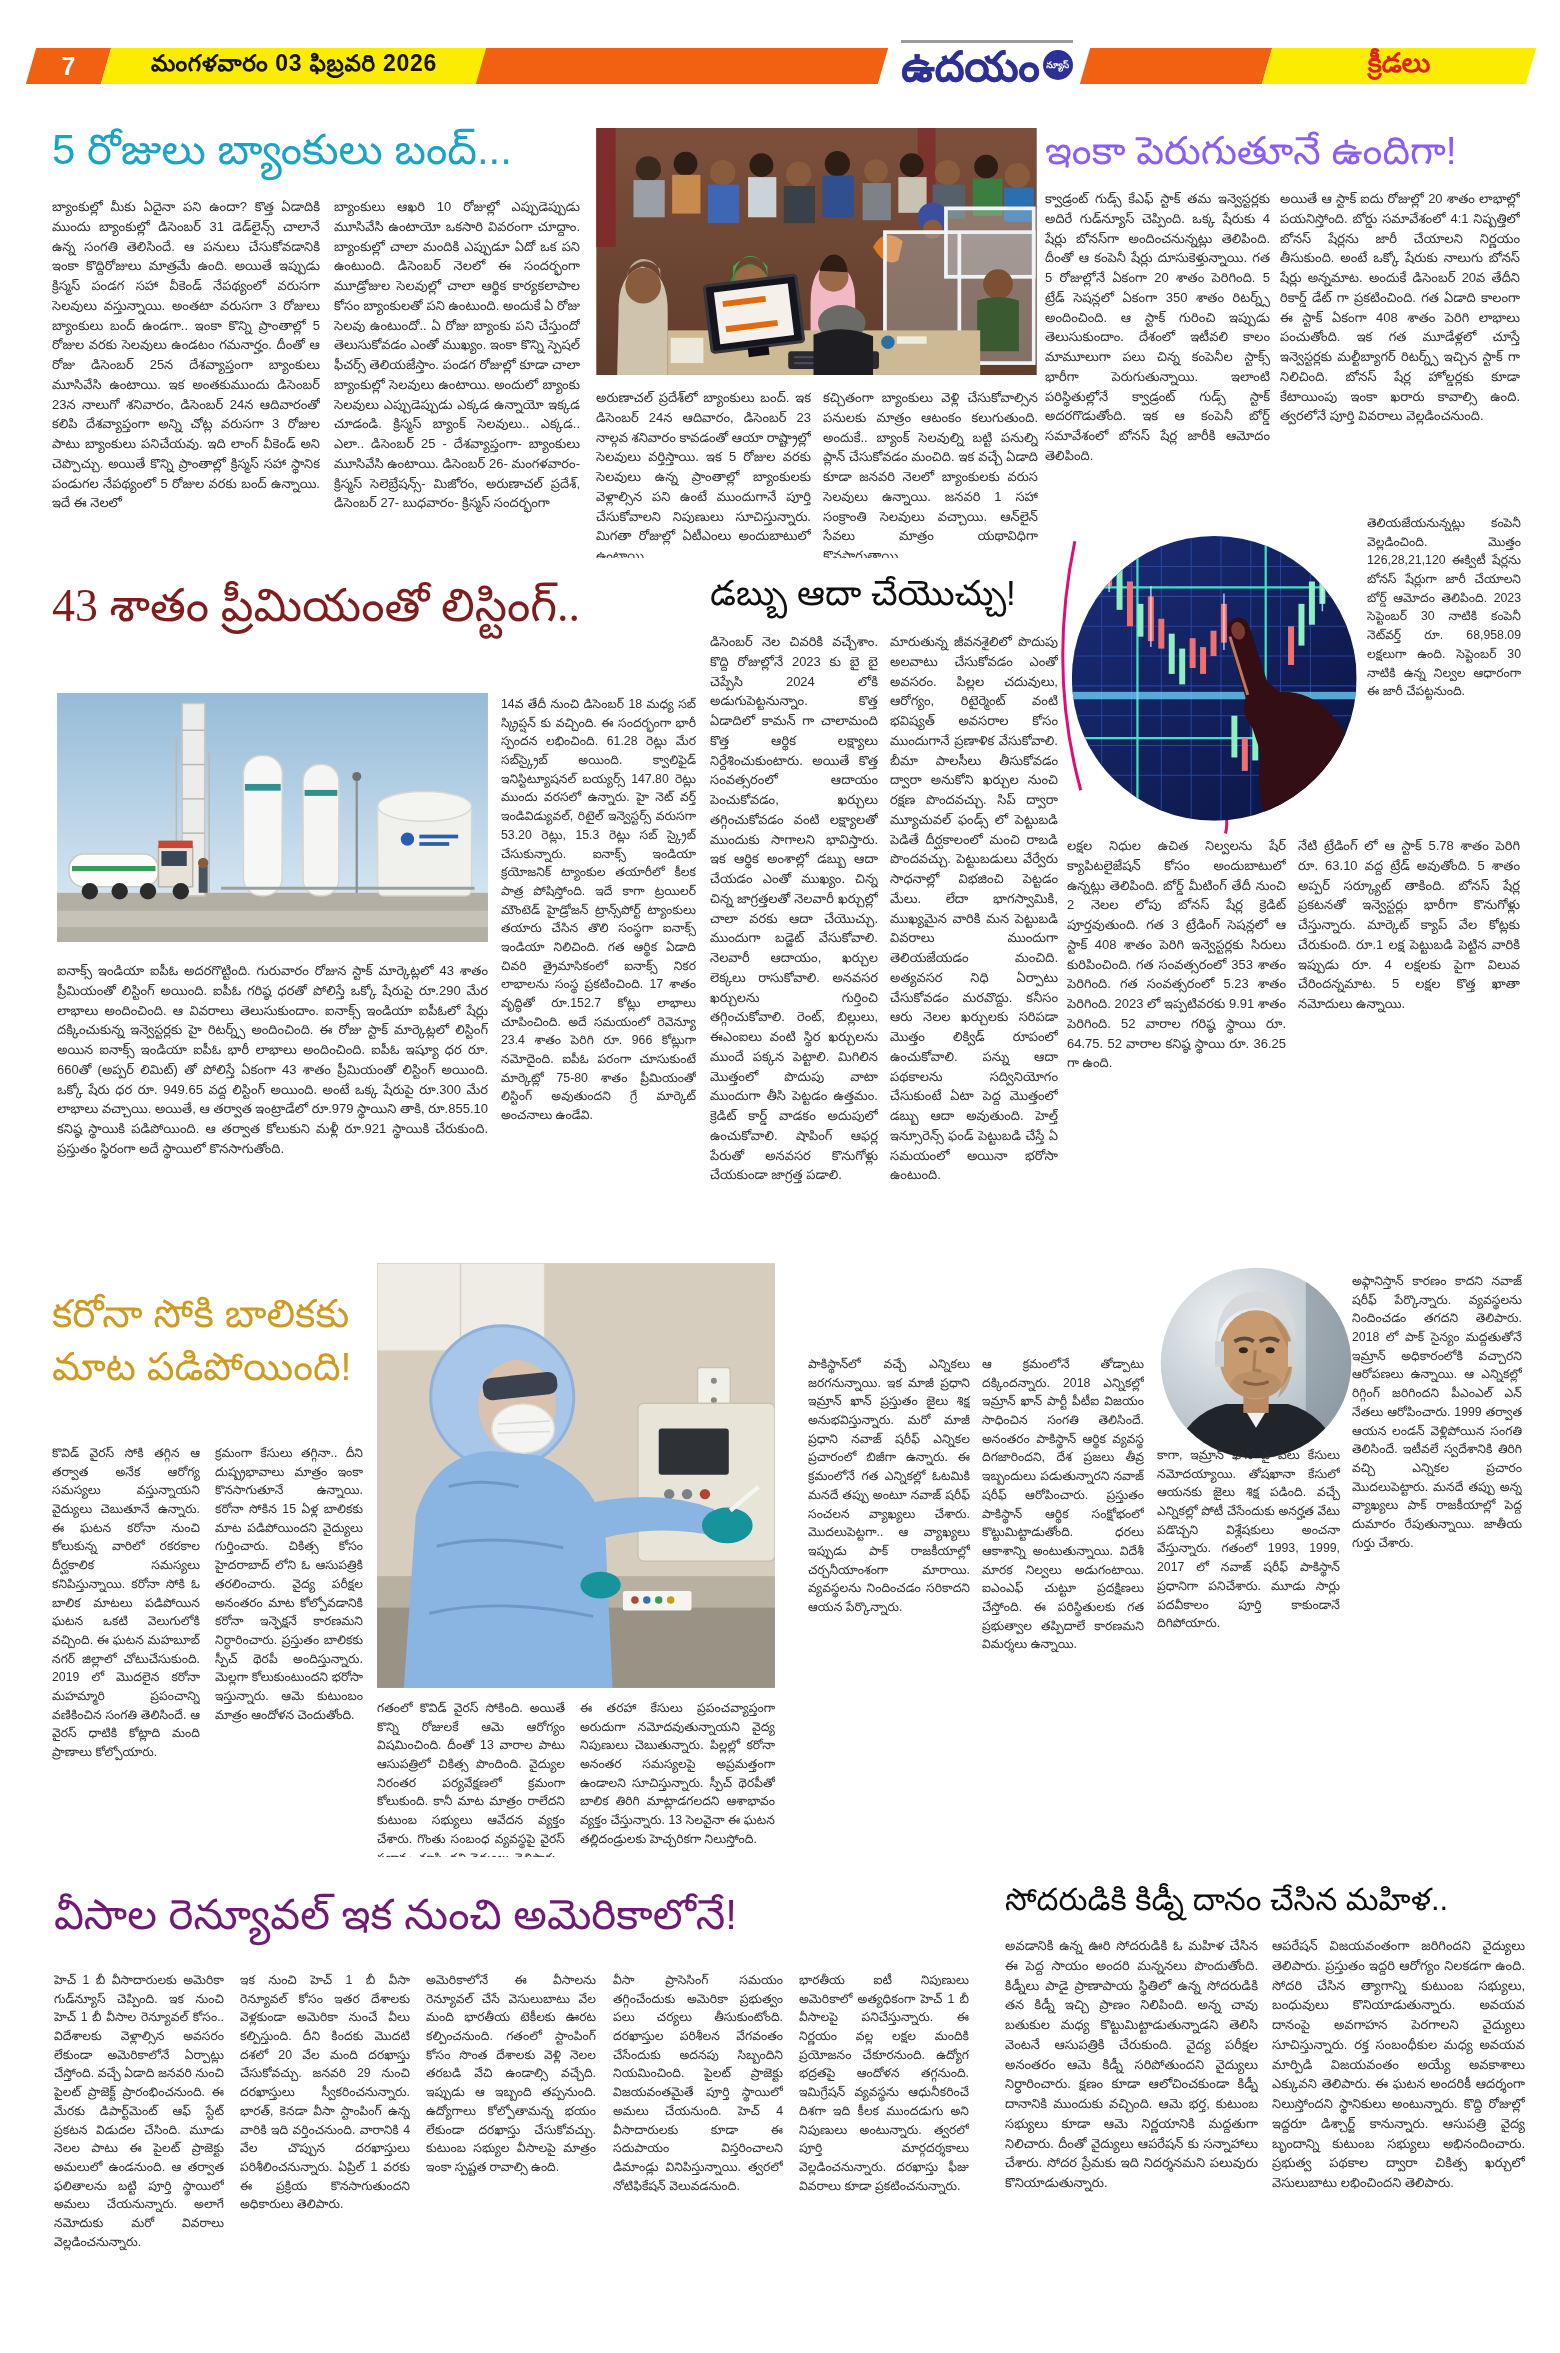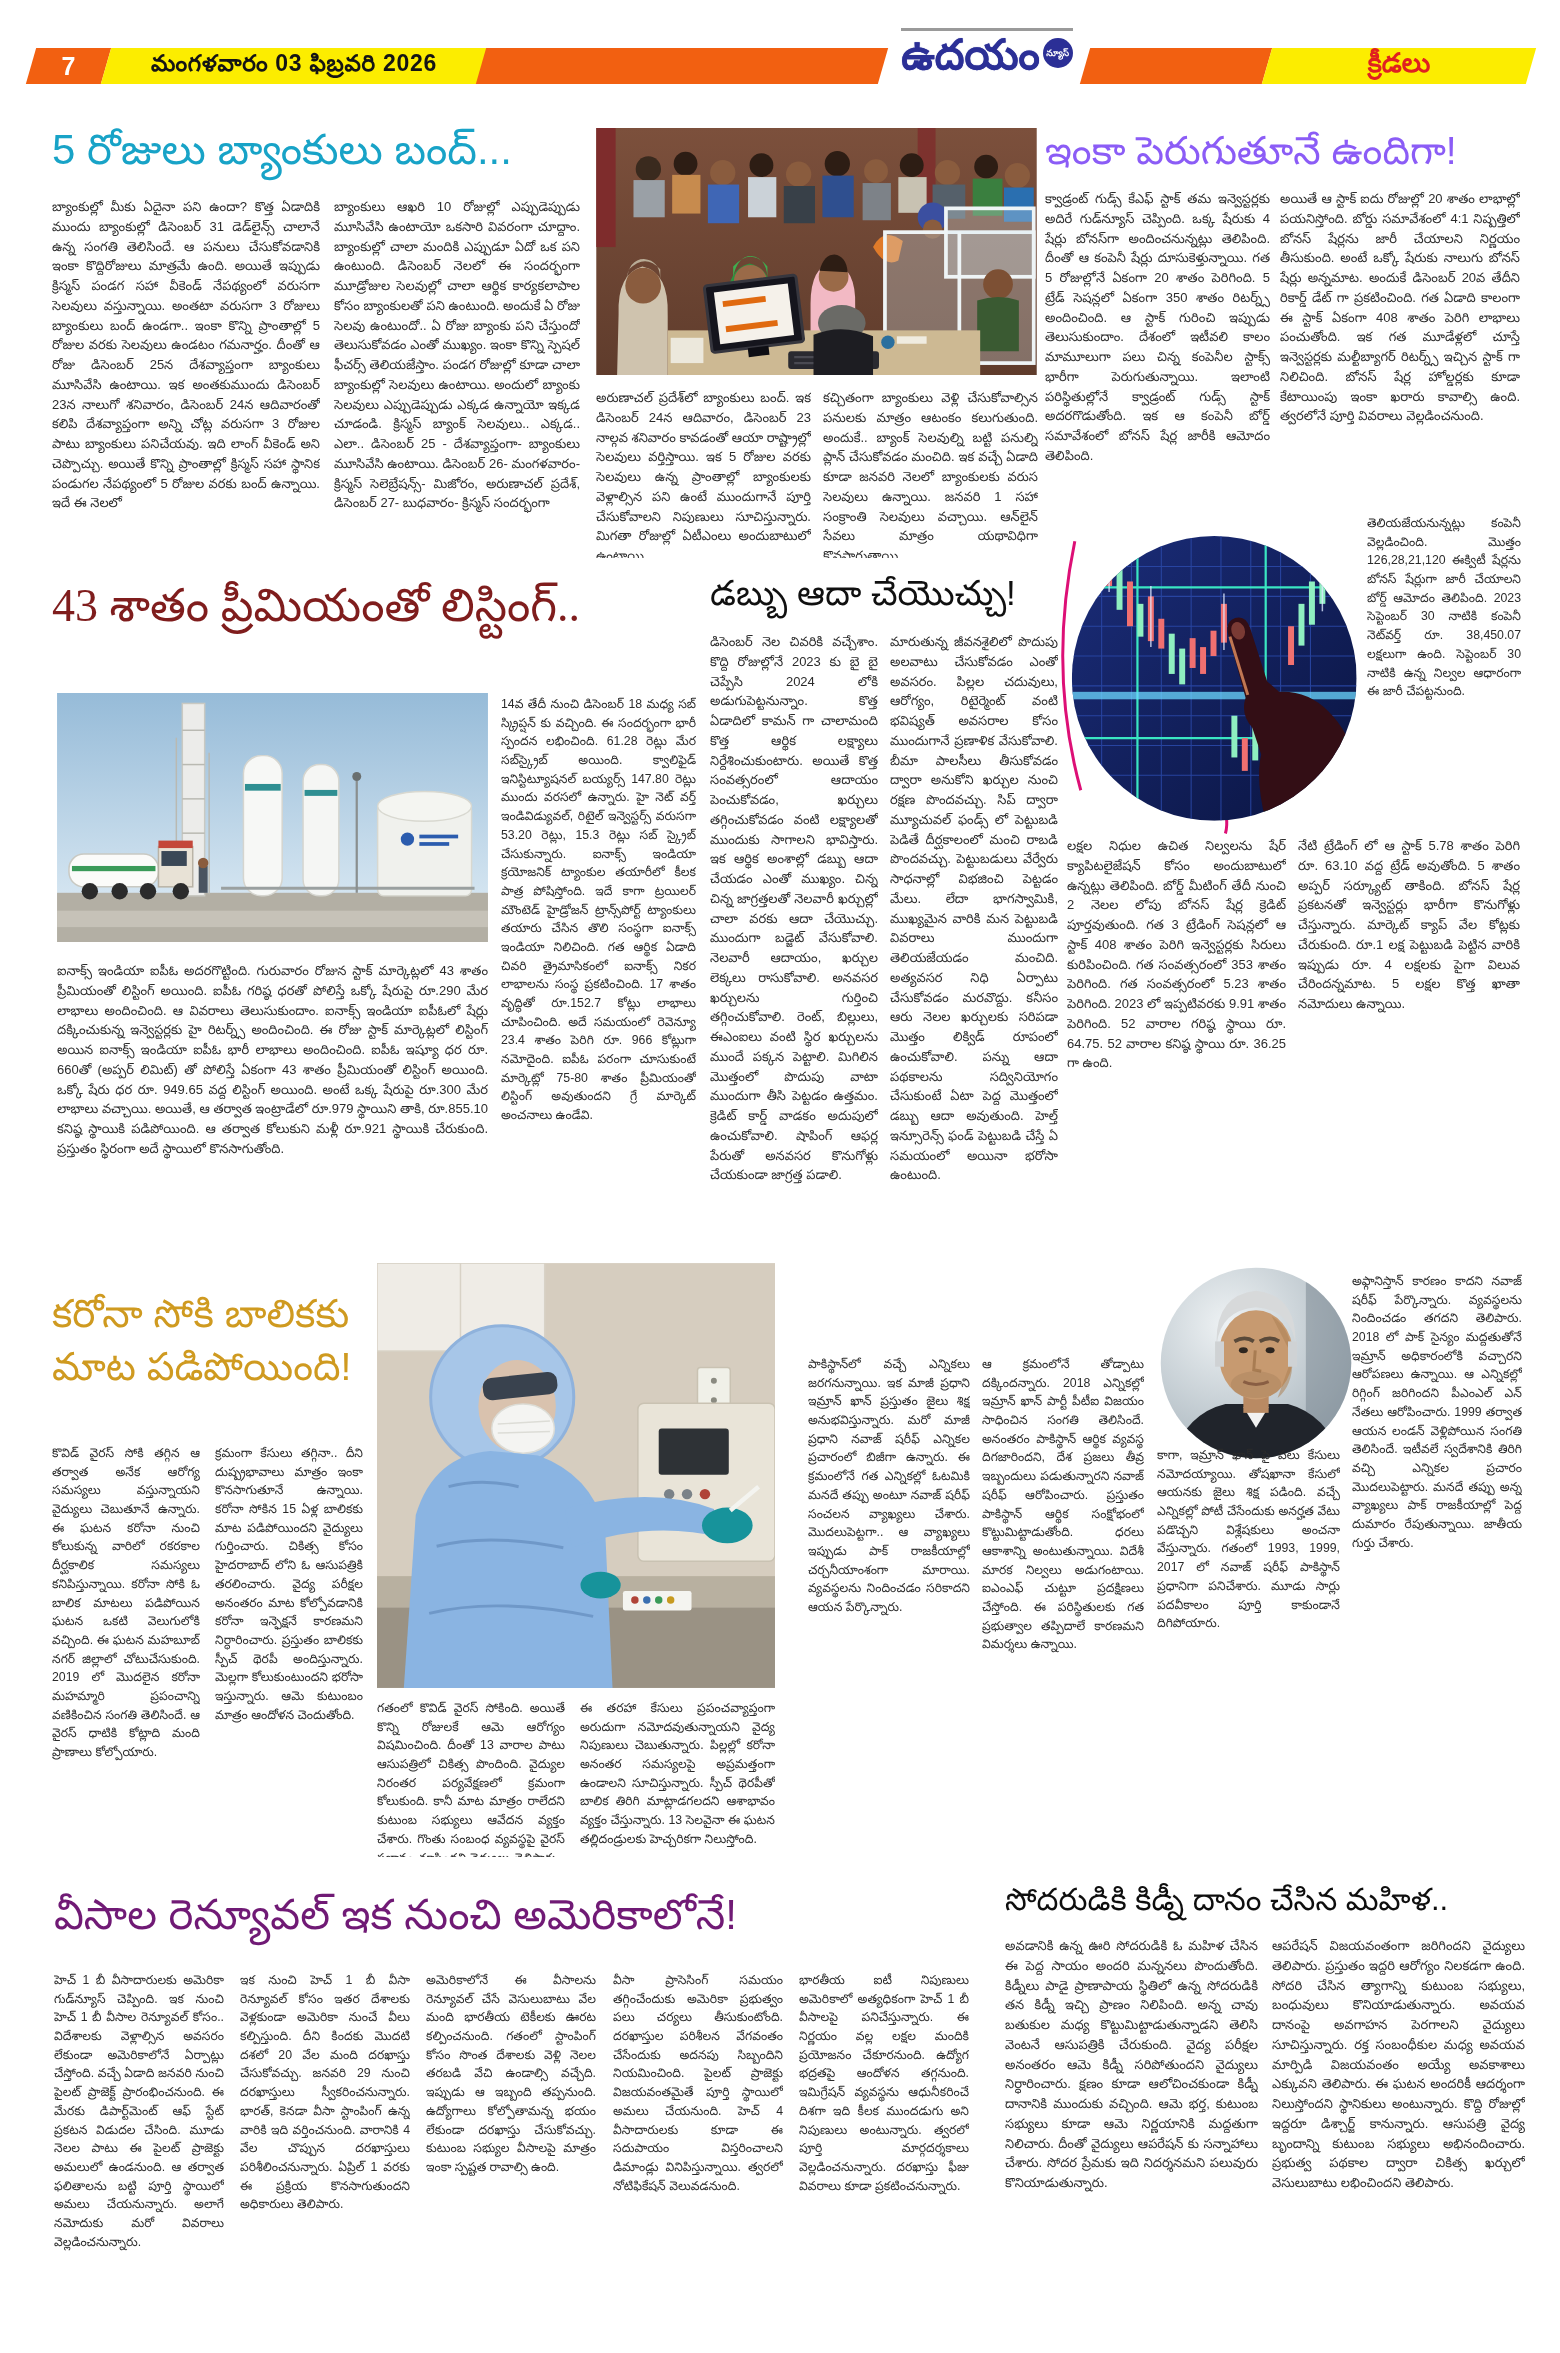--- a/index.html
+++ b/index.html
@@ -7,21 +7,21 @@
         font-family:"Liberation Sans",sans-serif;overflow:hidden;}
   
   .hseg{position:absolute;top:48px;height:36px;transform:skewX(-16deg);}
   .hseg .inner{transform:skewX(16deg);display:flex;align-items:center;justify-content:center;
                width:100%;height:100%;}
   .seg-orange{background:#f26011;}
   .seg-yellow{background:#fced00;}
   .pagenum{color:#ffffff;font-weight:bold;font-size:25px;}
   .dateline{color:#141414;font-weight:bold;font-size:23px;letter-spacing:0.7px;}
   .section{color:#e02020;font-weight:bold;font-size:27px;}
-  .logo{position:absolute;left:879px;top:28px;width:216px;text-align:center;}
+  .logo{position:absolute;left:879px;top:40px;width:216px;text-align:center;}
   .logo-main{color:#2b2f96;font-weight:bold;font-size:42px;line-height:1;
              text-shadow:0 0 0.7px #2b2f96;}
   .logo-badge{display:inline-block;width:30px;height:30px;border-radius:50%;background:#2b2f96;
               color:#ffffff;font-size:9px;font-weight:bold;line-height:30px;text-align:center;
               vertical-align:13.4px;margin-left:3px;}
   .logo-tag{height:3px;background:#9a9a9a;margin:0 22.4px 3px 22.4px;}
   
   .hl{position:absolute;font-weight:normal;line-height:1.25;}
   .hl-bank{color:#18a3c7;font-size:42px;}
   .hl-stock{color:#8b5cf6;font-size:39px;}
@@ -228,21 +228,21 @@
           <line x1="244" y1="136" x2="244" y2="212"></line>
             <line x1="376" y1="76" x2="376" y2="160"></line>
         </g>
 
         <path d="M422,441 L300,441 Q286,386 294,352 L282,316 Q266,298 273,276 L250,192 Q245,174 259,169 Q273,165 279,182 L302,254 L318,268 Q356,266 384,294 Q412,322 420,360 Z" fill="#330e15"></path>
         <path d="M252,194 L276,272" stroke="#d98a5e" stroke-width="4" opacity="0.85" fill="none"></path>
         <ellipse cx="263" cy="186" rx="9" ry="12" fill="#7a3a34" transform="rotate(-18 263 186)"></ellipse>
       </g>
     </svg>
   </div>
-  <div class="col col-sm" style="left:1367px;top:514px;width:154px;height:295px;">తెలియజేయనున్నట్లు కంపెనీ వెల్లడించింది. మొత్తం 126,28,21,120 ఈక్విటీ షేర్లను బోనస్ షేర్లుగా జారీ చేయాలని బోర్డ్ ఆమోదం తెలిపింది. 2023 సెప్టెంబర్ 30 నాటికి కంపెనీ నెట్‌వర్త్ రూ. 38,450.07 లక్షలుగా ఉంది. సెప్టెంబర్ 30 నాటికి ఉన్న నిల్వల ఆధారంగా ఈ జారీ చేపట్టనుంది.</div>
+  <div class="col col-sm" style="left:1367px;top:514px;width:154px;height:295px;">తెలియజేయనున్నట్లు కంపెనీ వెల్లడించింది. మొత్తం 126,28,21,120 ఈక్విటీ షేర్లను బోనస్ షేర్లుగా జారీ చేయాలని బోర్డ్ ఆమోదం తెలిపింది. 2023 సెప్టెంబర్ 30 నాటికి కంపెనీ నెట్‌వర్త్ రూ. 68,958.09 లక్షలుగా ఉంది. సెప్టెంబర్ 30 నాటికి ఉన్న నిల్వల ఆధారంగా ఈ జారీ చేపట్టనుంది.</div>
   <div class="col" style="left:1067px;top:836px;width:219px;height:382px;">లక్షల నిధుల ఉచిత నిల్వలను షేర్ క్యాపిటలైజేషన్ కోసం అందుబాటులో ఉన్నట్లు తెలిపింది. బోర్డ్ మీటింగ్ తేదీ నుంచి 2 నెలల లోపు బోనస్ షేర్ల క్రెడిట్ పూర్తవుతుంది. గత 3 ట్రేడింగ్ సెషన్లలో ఆ స్టాక్ 408 శాతం పెరిగి ఇన్వెస్టర్లకు సిరులు కురిపించింది. గత సంవత్సరంలో 353 శాతం పెరిగింది. గత సంవత్సరంలో 5.23 శాతం పెరిగింది. 2023 లో ఇప్పటివరకు 9.91 శాతం పెరిగింది. 52 వారాల గరిష్ఠ స్థాయి రూ. 64.75. 52 వారాల కనిష్ఠ స్థాయి రూ. 36.25 గా ఉంది.</div>
   <div class="col" style="left:1298px;top:836px;width:222px;height:382px;">నేటి ట్రేడింగ్ లో ఆ స్టాక్ 5.78 శాతం పెరిగి రూ. 63.10 వద్ద ట్రేడ్ అవుతోంది. 5 శాతం అప్పర్ సర్క్యూట్ తాకింది. బోనస్ షేర్ల ప్రకటనతో ఇన్వెస్టర్లు భారీగా కొనుగోళ్లు చేస్తున్నారు. మార్కెట్ క్యాప్ వేల కోట్లకు చేరుకుంది. రూ.1 లక్ష పెట్టుబడి పెట్టిన వారికి ఇప్పుడు రూ. 4 లక్షలకు పైగా విలువ చేరిందన్నమాట. 5 లక్షల కొత్త ఖాతా నమోదులు ఉన్నాయి.</div>
 
   <div class="panel" style="left:30px;top:1108px;width:1501px;height:118px;background:#fbe7e0;z-index:-2;"></div>
 
   <div class="panel" style="left:30px;top:555px;width:680px;height:671px;background:#faeae1;z-index:-1;"></div>
   <div class="hl hl-ipo" style="left:52px;top:577px;width:644px;">43 శాతం ప్రీమియంతో లిస్టింగ్..</div>
   <div class="photo" style="left:57px;top:693px;width:431px;height:249px;">
     <svg width="431" height="249" viewBox="0 0 578 334">
       <defs>

